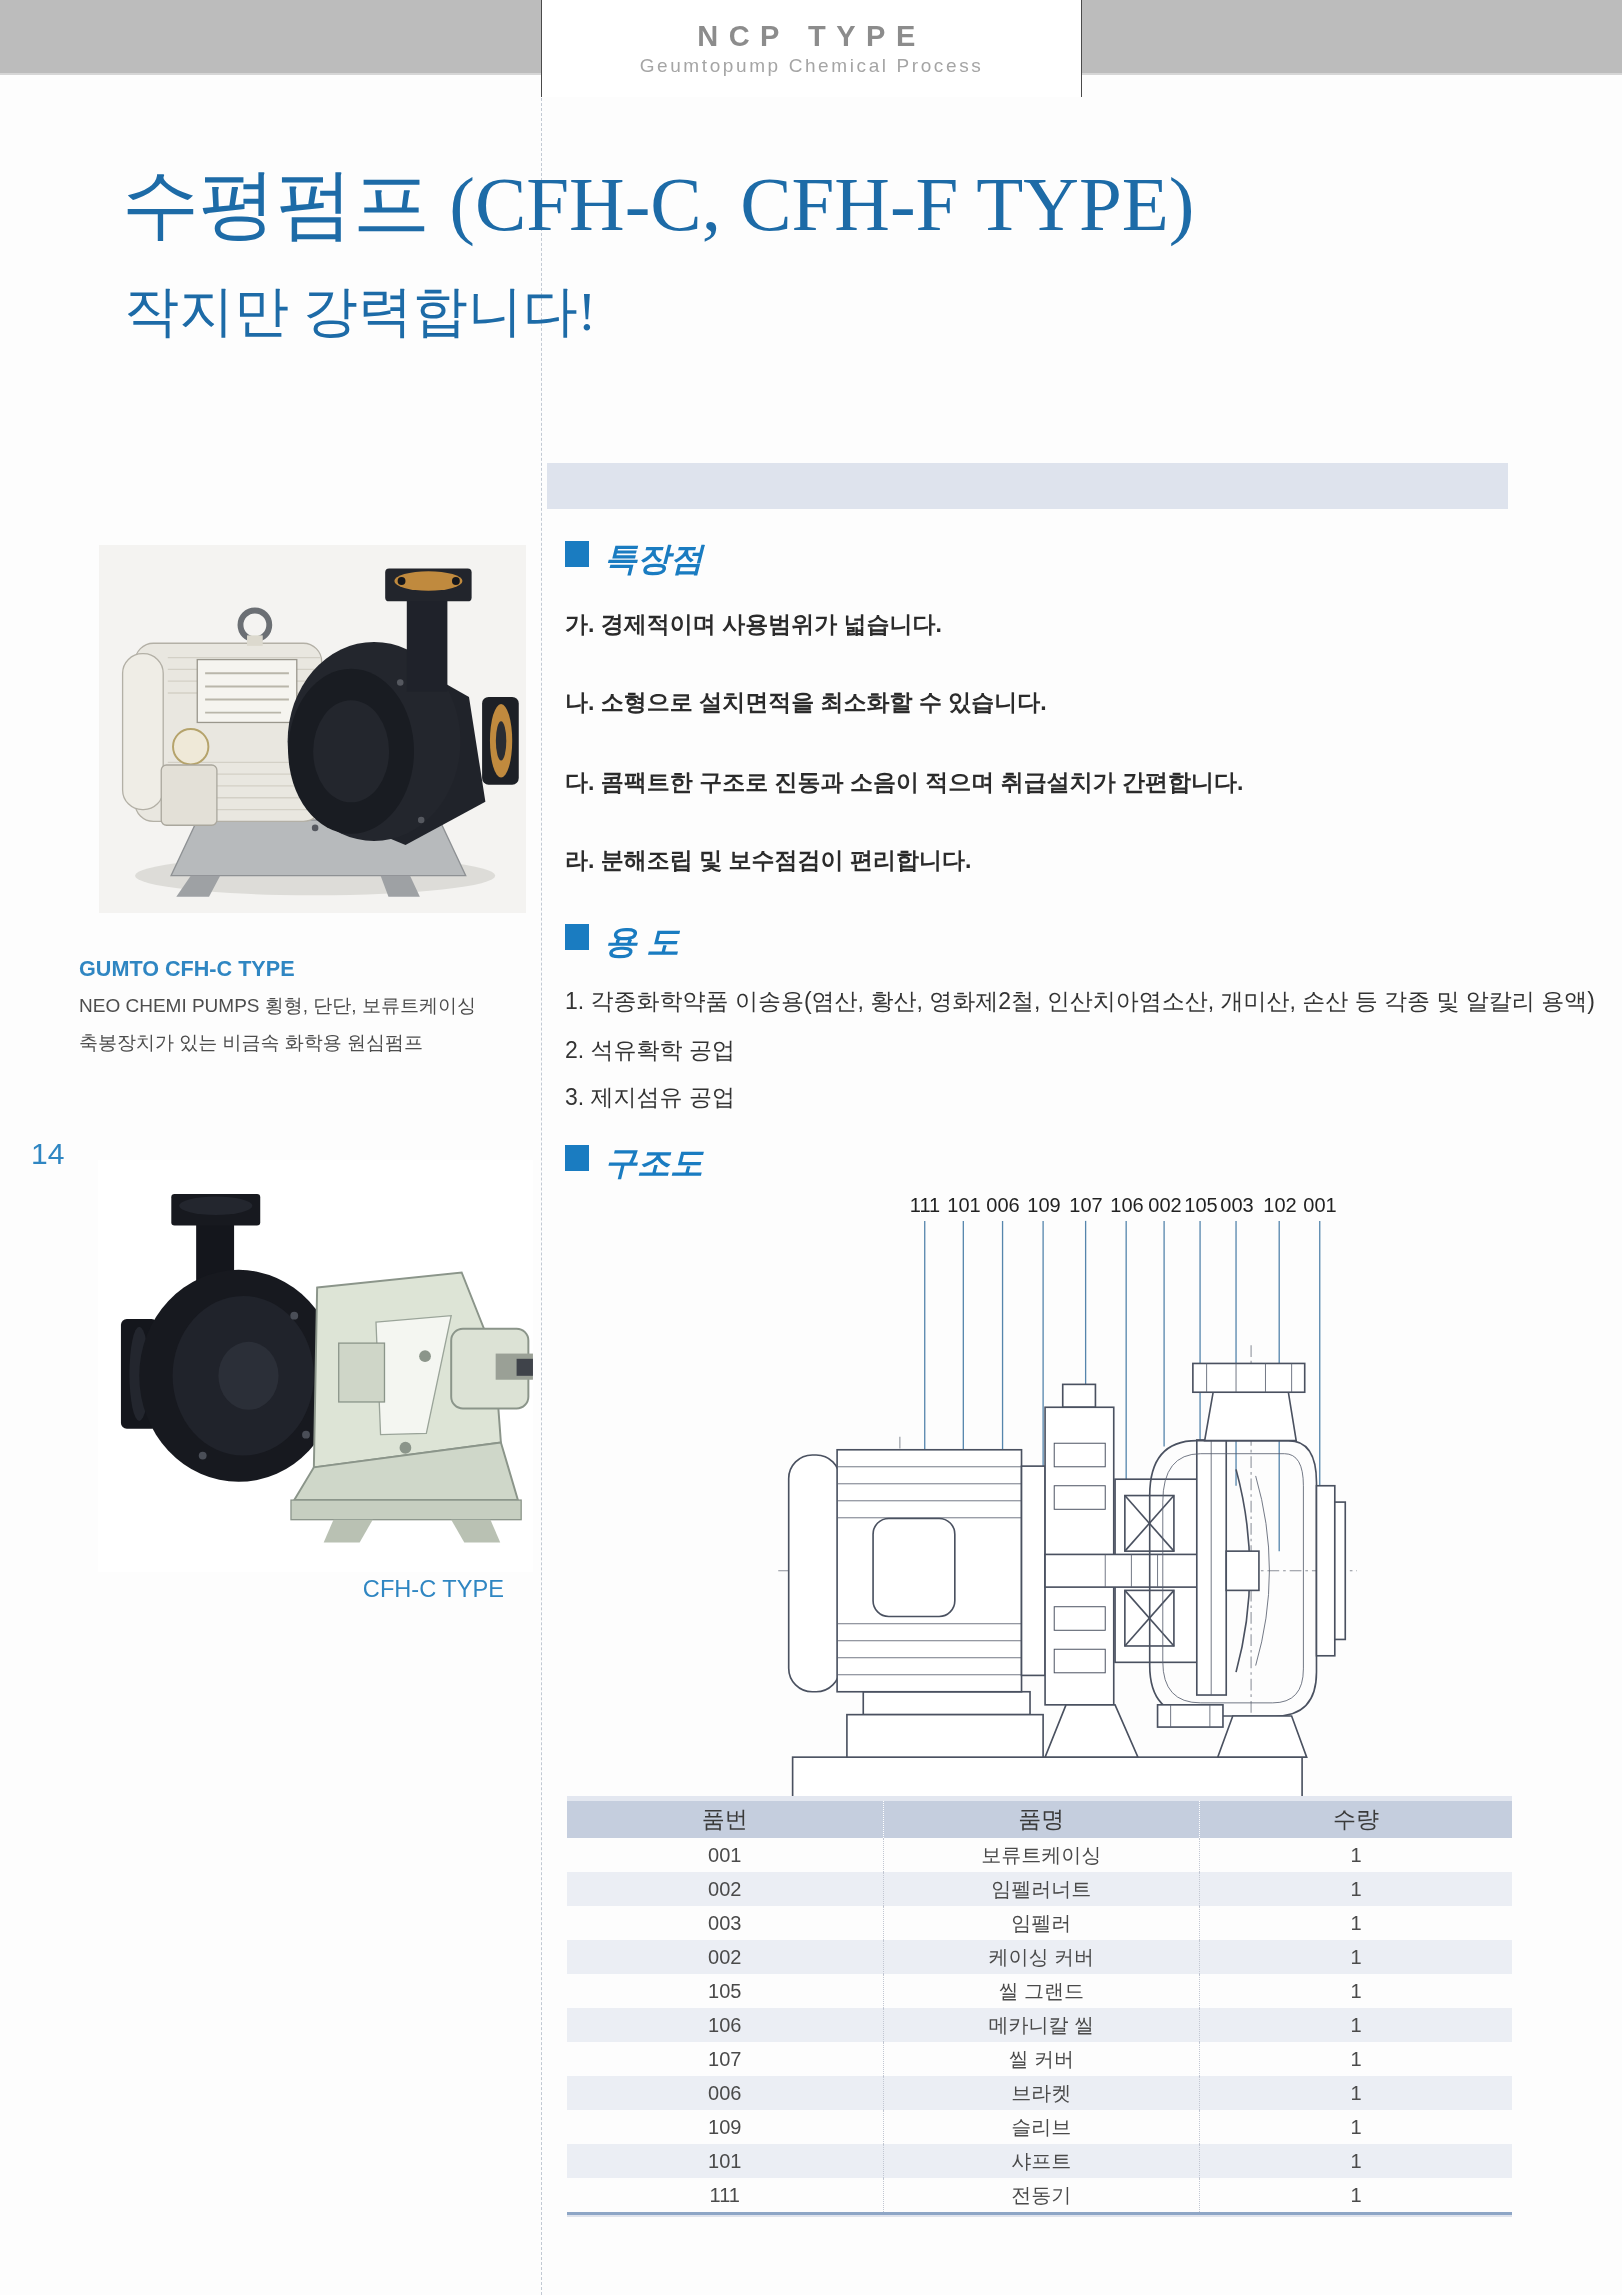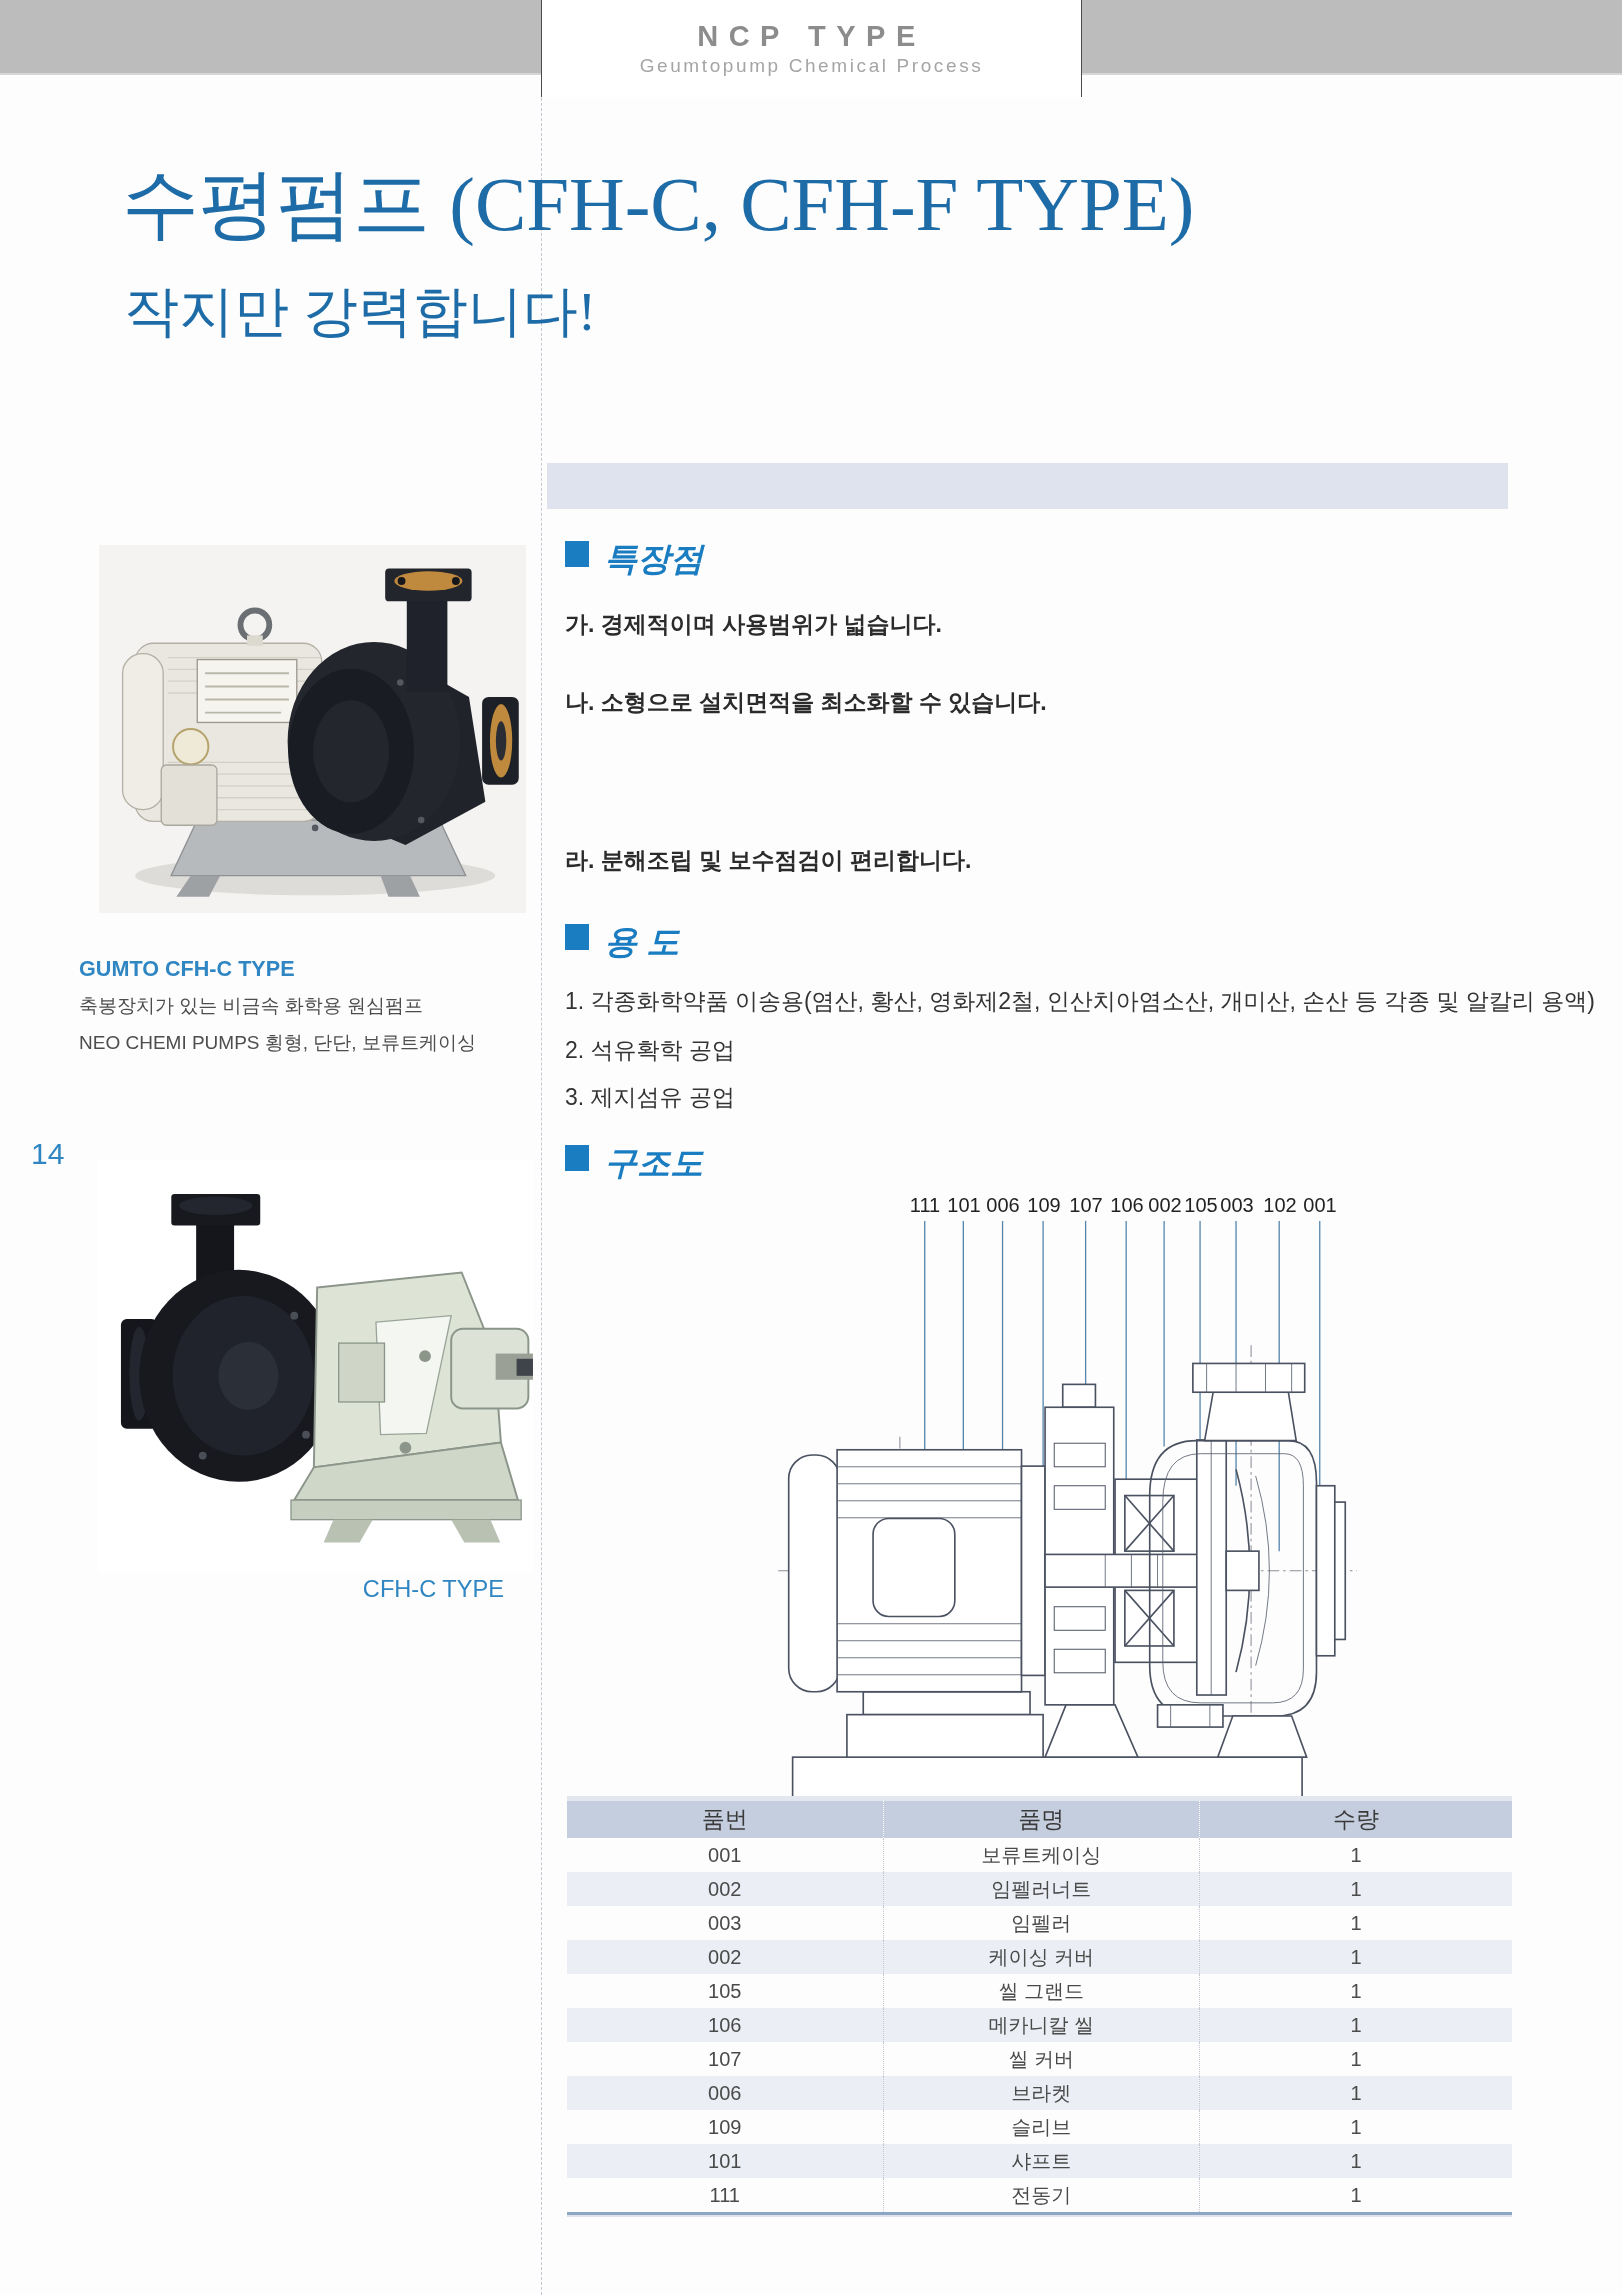--- a/index.html
+++ b/index.html
@@ -140,22 +140,22 @@
       <ellipse cx="614" cy="299" rx="17" ry="56" fill="#c08a3e"></ellipse>
       <ellipse cx="614" cy="299" rx="8" ry="30" fill="#2a2d33"></ellipse>
       <circle cx="460" cy="210" r="5" fill="#55585f"></circle>
         <circle cx="492" cy="420" r="5" fill="#55585f"></circle>
       <circle cx="330" cy="432" r="5" fill="#55585f"></circle>
     </svg>
   </div>
 
   <div class="caption1">
     <div class="cap-blue">GUMTO CFH-C TYPE</div>
+    <div class="cap-gray">NEO CHEMI PUMPS 횡형, 단단, 보류트케이싱</div>
     <div class="cap-gray">축봉장치가 있는 비금속 화학용 원심펌프</div>
-    <div class="cap-gray">NEO CHEMI PUMPS 횡형, 단단, 보류트케이싱</div>
   </div>
 
   <div class="page-num">14</div>
 
   <div class="photo2">
     <svg width="435" height="412" viewBox="0 0 665 630">
       <rect x="0" y="0" width="665" height="630" fill="#ffffff"></rect>
 
       <rect x="150" y="95" width="58" height="125" fill="#14161c"></rect>
       <rect x="112" y="52" width="136" height="48" rx="5" fill="#17191f"></rect>
@@ -188,20 +188,21 @@
   <div class="caption2">CFH-C TYPE</div>
 
   <div class="band"></div>
 
   <div class="sec-head sec1">
     <div class="sec-square"></div>
     <div class="sec-label">특장점</div>
   </div>
   <div class="feat f0">가. 경제적이며 사용범위가 넓습니다.</div>
   <div class="feat f1">나. 소형으로 설치면적을 최소화할 수 있습니다.</div>
+  <div class="feat f2">다. 콤팩트한 구조로 진동과 소음이 적으며 취급설치가 간편합니다.</div>
   <div class="feat f3">라. 분해조립 및 보수점검이 편리합니다.</div>
 
   <div class="sec-head sec2">
     <div class="sec-square"></div>
     <div class="sec-label">용 도</div>
   </div>
   <div class="use u0">1. 각종화학약품 이송용(염산, 황산, 영화제2철, 인산치아염소산, 개미산, 손산 등 각종 및 알칼리 용액)</div>
   <div class="use u1">2. 석유확학 공업</div>
   <div class="use u2">3. 제지섬유 공업</div>
 

